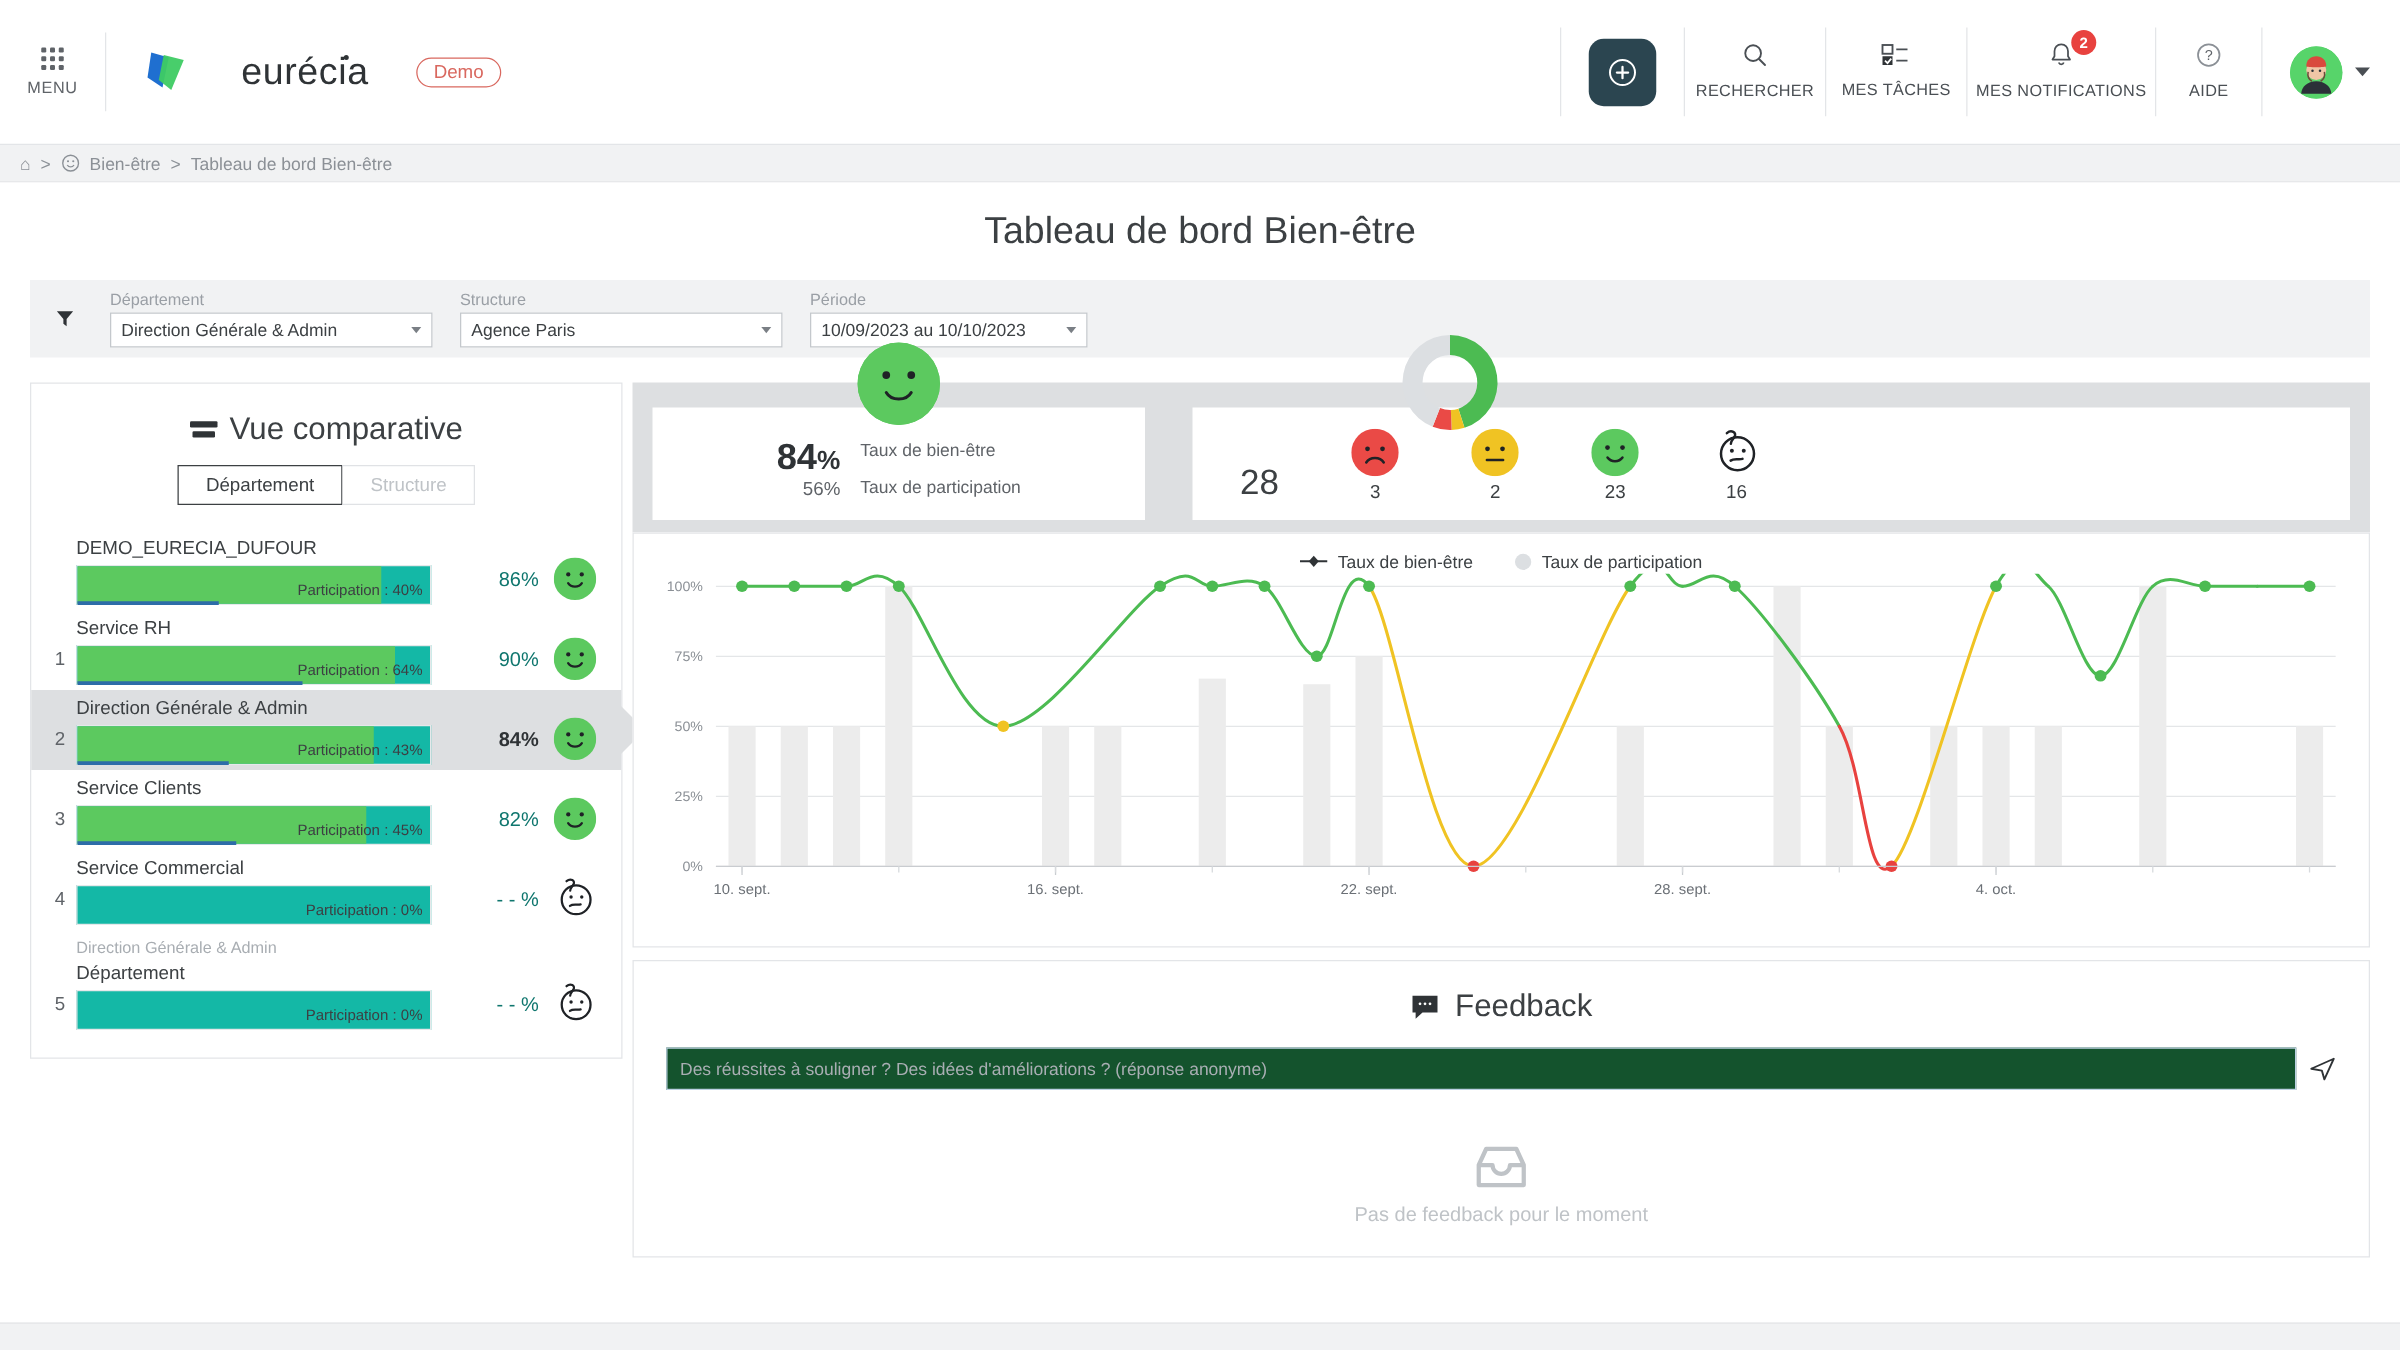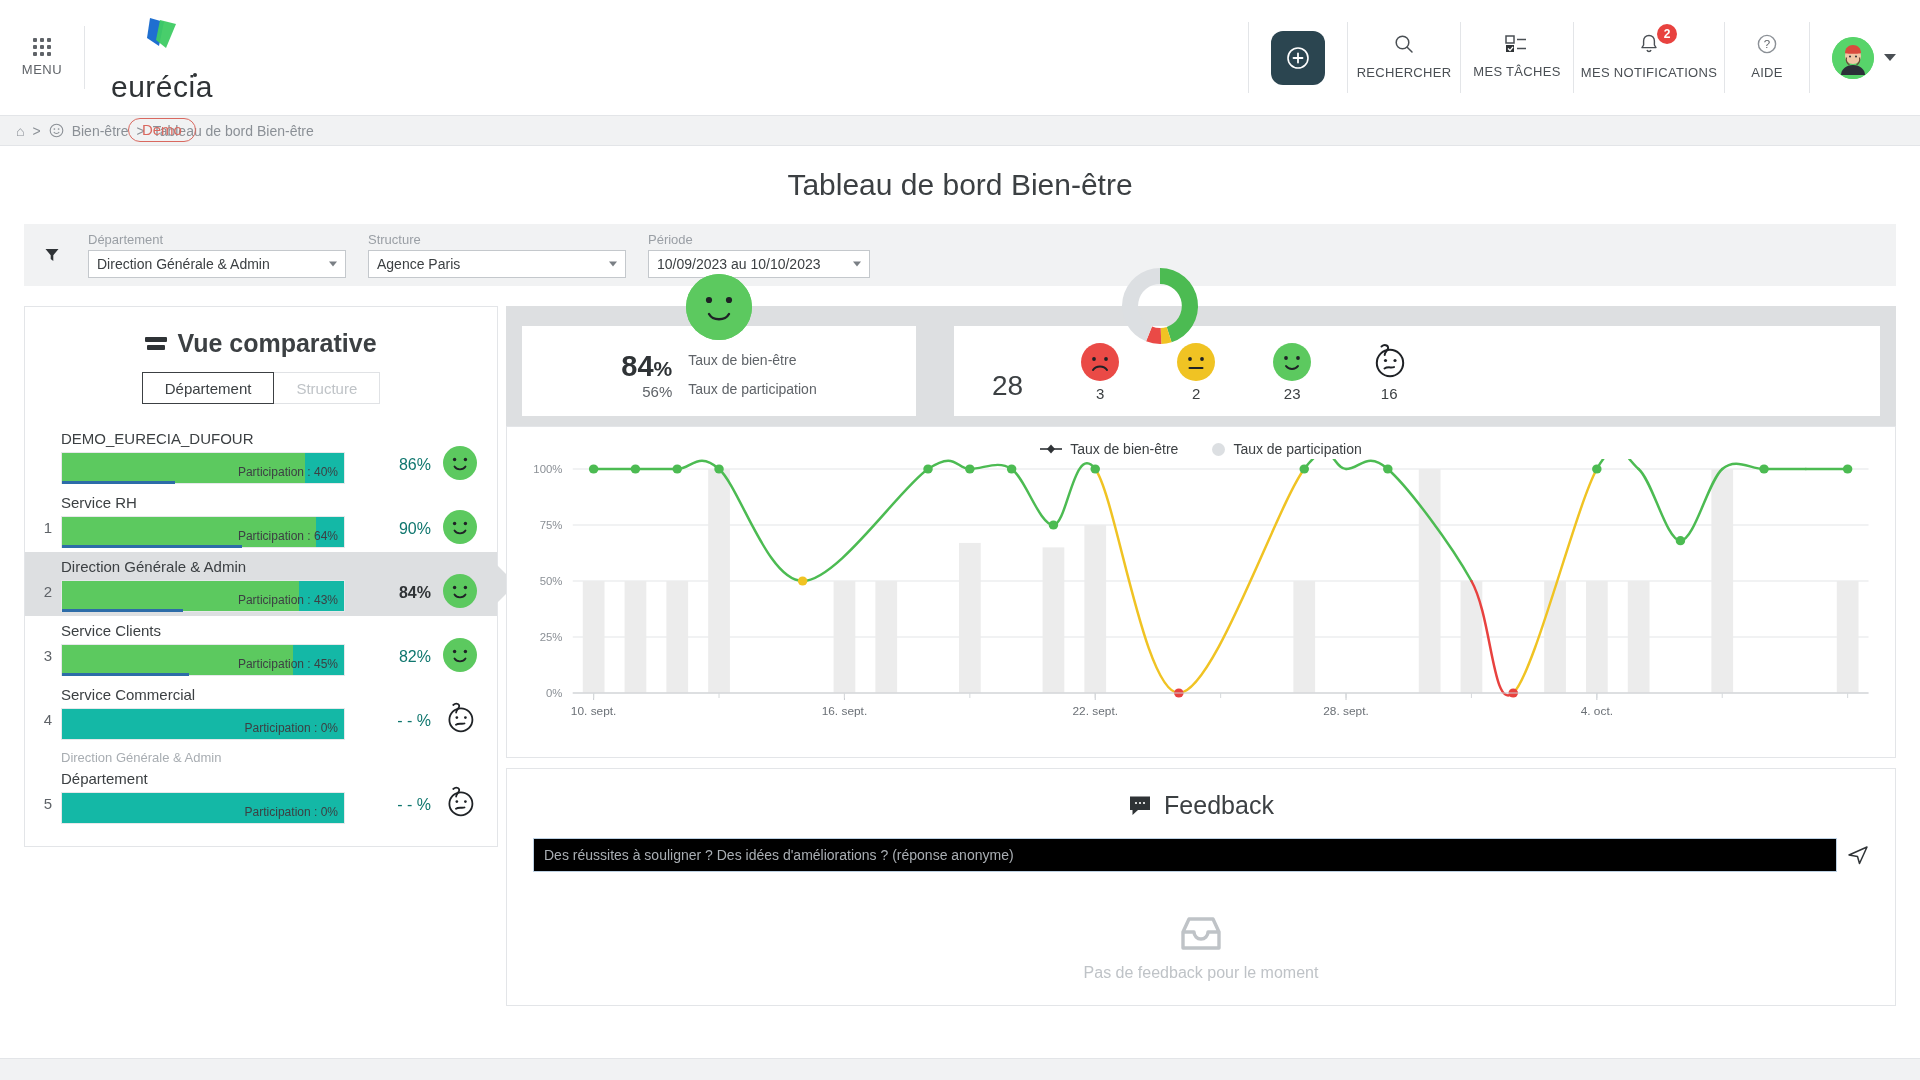--- a/index.html
+++ b/index.html
@@ -33,23 +33,22 @@
     grid-template-columns: repeat(3, 4px);
     grid-template-rows: repeat(3, 4px);
     gap: 3px;
   }
   .grid-dots i { display:block; width:4px; height:4px; background:#5f6368; border-radius:1px; }
   .menu-label { font-size: 13px; letter-spacing: .5px; color:#5f6368; }
 
   .vsep { width:1px; background:#e3e5e8; margin: 26px 0; }
 
   .brand-block {
-    display:flex; align-items:center; gap:14px;
-    padding: 12px 26px;
-    flex-direction: column;
+    display:flex; align-items:center; gap:38px;
+    padding: 0 26px;
   }
   .logo-mark { width: 44px; height: 44px; position: relative; }
   .brand-name {
     font-size: 30px; color: #2f3336; letter-spacing: .5px;
     position: relative;
   }
   .brand-name .dot-acc {
     position:absolute; top:3px; right: 16px;
     width:4px; height:4px; background:#2f3336; border-radius:50%;
   }
@@ -164,21 +163,21 @@
   
   .left-panel {
     width: 474px;
     background:#fff;
     border: 1px solid #e3e5e8;
     padding: 22px 0 18px 0;
     flex: none;
   }
   .lp-title {
     display:flex; align-items:center; justify-content:center; gap:10px;
-    font-size: 25px; color:#3c4043; font-weight:700;
+    font-size: 25px; color:#3c4043; font-weight:400;
     margin-bottom: 14px;
   }
   .eq-icon { display:flex; flex-direction:column; gap:3px; }
   .eq-icon i { display:block; width:22px; height:5px; background:#2f3336; border-radius:1px; }
   .eq-icon i:last-child { width:18px; margin-left:2px; }
 
   .toggle-row { display:flex; justify-content:center; margin-bottom: 20px; }
   .toggle-btn {
     height: 32px; padding: 0 22px;
     display:flex; align-items:center; justify-content:center;
@@ -289,21 +288,21 @@
     padding: 22px 26px 20px 26px;
     height: 238px;
   }
   .fb-title {
     display:flex; align-items:center; justify-content:center; gap:12px;
     font-size: 25px; color:#3c4043; margin-bottom: 18px;
   }
   .fb-input-row { display:flex; align-items:flex-start; gap:10px; }
   .fb-input {
     flex:1; height: 34px;
-    border:1px solid #bcd0e2; background:#000000;
+    border:1px solid #bcd0e2; background:#14532d;
     font-size:14px; color:#9a9fa5;
     padding: 8px 10px;
     font-family: "Liberation Sans", sans-serif;
     resize:none;
     position:relative;
   }
   .fb-input::placeholder { color:#a9aeb3; }
   .send-icon { padding-top:6px; cursor:pointer; }
   .fb-empty {
     display:flex; flex-direction:column; align-items:center; gap:12px;

